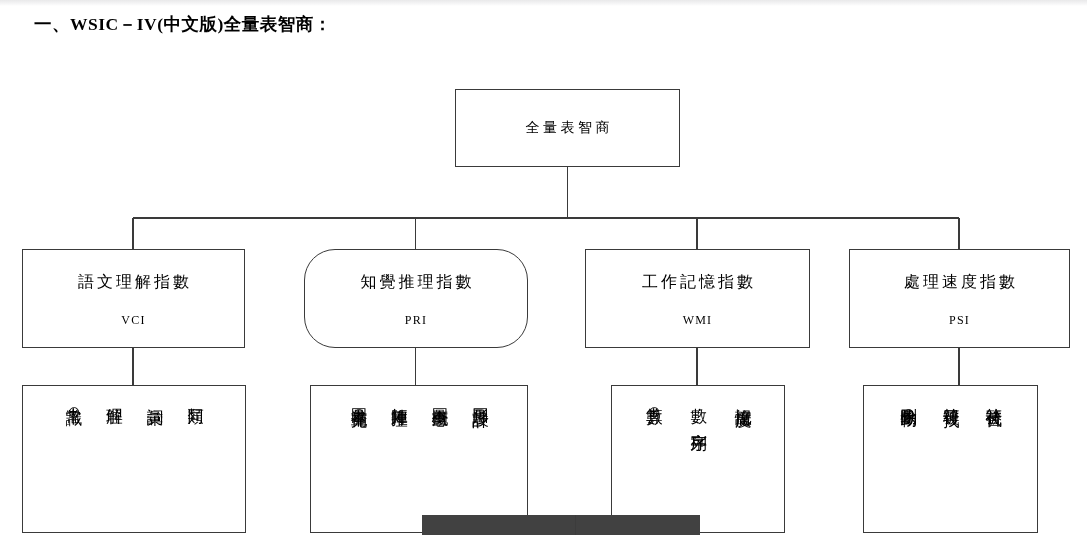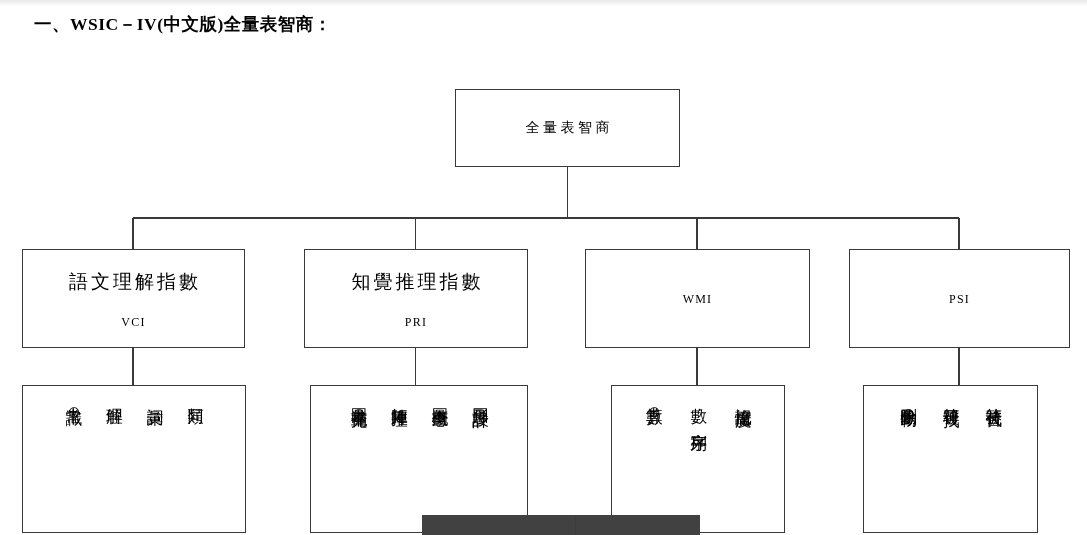--- a/index.html
+++ b/index.html
@@ -69,21 +69,21 @@
 
   .index-node {
     height: 99px;
     display: flex;
     flex-direction: column;
     align-items: center;
     justify-content: center;
     padding-top: 2px;
   }
   .index-cn {
-    font-size: 19px;
+    font-size: 16px;
     letter-spacing: 3px;
     text-indent: 3px;
     white-space: nowrap;
     margin-bottom: 20px;
   }
   .index-en {
     font-size: 12px;
     letter-spacing: 1.2px;
     white-space: nowrap;
   }
@@ -105,21 +105,21 @@
     letter-spacing: 1px;
     white-space: nowrap;
     text-align: left;
   }
   .sub-col.w4 { margin: 0 11px; }
   .sub-col.w3 { margin: 0 13px; }
   .sub-col.w3b { margin: 0 12px; }
 
   
   #vci-index  { left: 22px;  top: 249px; width: 223px; }
-  #pri-index  { left: 304px; top: 249px; width: 224px; }
+  #pri-index  { left: 304px; top: 249px; width: 224px; border-radius: 31px; }
   #wmi-index  { left: 585px; top: 249px; width: 225px; }
   #psi-index  { left: 849px; top: 249px; width: 221px; }
 
   #vci-sub { left: 22px;  top: 385px; width: 224px; }
   #pri-sub { left: 310px; top: 385px; width: 218px; }
   #wmi-sub { left: 611px; top: 385px; width: 174px; }
   #psi-sub { left: 863px; top: 385px; width: 175px; }
 
   
   .bottom-overlay {
@@ -172,24 +172,26 @@
   <span class="index-cn">語文理解指數</span>
   <span class="index-en">VCI</span>
 </div>
 
 <div class="node index-node" id="pri-index">
   <span class="index-cn">知覺推理指數</span>
   <span class="index-en">PRI</span>
 </div>
 
 <div class="node index-node" id="wmi-index">
+  <span class="index-cn">工作記憶指數</span>
   <span class="index-en">WMI</span>
 </div>
 
 <div class="node index-node" id="psi-index">
+  <span class="index-cn">處理速度指數</span>
   <span class="index-en">PSI</span>
 </div>
 
 <div class="node sub-node" id="vci-sub">
   <span class="sub-col w4">類同</span>
   <span class="sub-col w4">詞彙</span>
   <span class="sub-col w4">理解</span>
   <span class="sub-col w4">常識⊕</span>
 </div>
 

